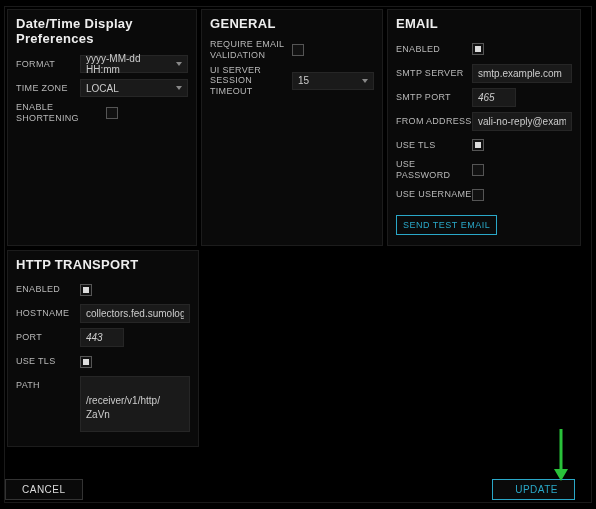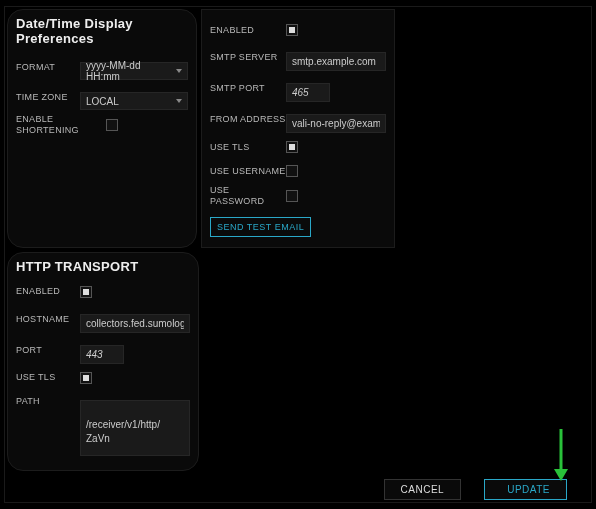--- a/index.html
+++ b/index.html
@@ -19,21 +19,21 @@
     border: 1px solid #1a1a1a;
     display: flex;
     flex-direction: column;
   }
   .panels {
     display: flex;
     flex-wrap: wrap;
     gap: 4px;
     padding: 2px;
   }
-  .col1 { width: 190px; border-radius: 16px; }
+  .col1 { width: 190px; }
   .col2 { width: 182px; }
   .col3 { width: 194px; }
   .panel {
     border: 1px solid #1c1c1c;
     background: #0a0a0a;
     padding: 6px 8px 10px 8px;
   }
   .panel-title {
     color: #eee;
     font-size: 13px;
@@ -63,21 +63,20 @@
     min-width: 0;
   }
   .select, .input, .textarea {
     width: 100%;
     background: #1a1a1a;
     border: 1px solid #262626;
     color: #ccc;
     font-size: 10px;
     padding: 3px 5px;
     outline: none;
-    margin-top: 8px;
   }
   .select {
     display: flex;
     align-items: center;
     justify-content: space-between;
     height: 18px;
   }
   .chev {
     width: 0; height: 0;
     border-left: 3px solid transparent;
@@ -116,26 +115,26 @@
     display: inline-block;
     border: 1px solid #2aa8c8;
     color: #2aa8c8;
     font-size: 9px;
     letter-spacing: 0.5px;
     padding: 4px 6px;
     margin-top: 6px;
   }
   .footer {
     position: absolute;
-    bottom: 0; left: 0; right: 16px;
+    bottom: 0; left: 0; right: 8px;
     height: 26px;
     display: flex;
     align-items: center;
-    justify-content: flex-end;
-    gap: 23px;
+    justify-content: space-between;
+    gap: 6px;
     padding-right: 8px;
   }
   .btn {
     border: 1px solid #333;
     background: #0a0a0a;
     color: #ddd;
     font-size: 10px;
     letter-spacing: 0.5px;
     padding: 4px 16px;
   }
@@ -179,22 +178,39 @@
             <span class="chev"></span>
           </div>
         </div>
       </div>
       <div class="row">
         <div class="lbl" style="width:90px">ENABLE SHORTENING</div>
         <div class="chk"></div>
       </div>
     </div>
 
+    <div class="panel col2">
+      <div class="panel-title">GENERAL</div>
+      <div class="row">
+        <div class="lbl wide">REQUIRE EMAIL VALIDATION</div>
+        <div class="chk"></div>
+      </div>
+      <div class="row">
+        <div class="lbl wide">UI SERVER SESSION TIMEOUT</div>
+        <div class="field">
+          <div class="select">
+            <span>15</span>
+            <span class="chev"></span>
+          </div>
+        </div>
+      </div>
+    </div>
 
     <div class="panel col3">
+      <div class="panel-title">EMAIL</div>
       <div class="row">
         <div class="lbl w76">ENABLED</div>
         <div class="chk on"></div>
       </div>
       <div class="row">
         <div class="lbl w76">SMTP SERVER</div>
         <div class="field"><input class="input" value="smtp.example.com" style=""></div>
       </div>
       <div class="row">
         <div class="lbl w76">SMTP PORT</div>
@@ -202,25 +218,25 @@
       </div>
       <div class="row">
         <div class="lbl w76">FROM ADDRESS</div>
         <div class="field"><input class="input" value="vali-no-reply@example.com" style=""></div>
       </div>
       <div class="row">
         <div class="lbl w76">USE TLS</div>
         <div class="chk on"></div>
       </div>
       <div class="row">
+        <div class="lbl w76">USE PASSWORD</div>
+        <div class="chk"></div>
+      </div>
+      <div class="row">
         <div class="lbl w76">USE USERNAME</div>
-        <div class="chk"></div>
-      </div>
-      <div class="row">
-        <div class="lbl w76">USE PASSWORD</div>
         <div class="chk"></div>
       </div>
       <div class="send-test">SEND TEST EMAIL</div>
     </div>
 
     <div class="panel col1" style="width:192px">
       <div class="panel-title">HTTP TRANSPORT</div>
       <div class="row">
         <div class="lbl w70">ENABLED</div>
         <div class="chk on"></div>

